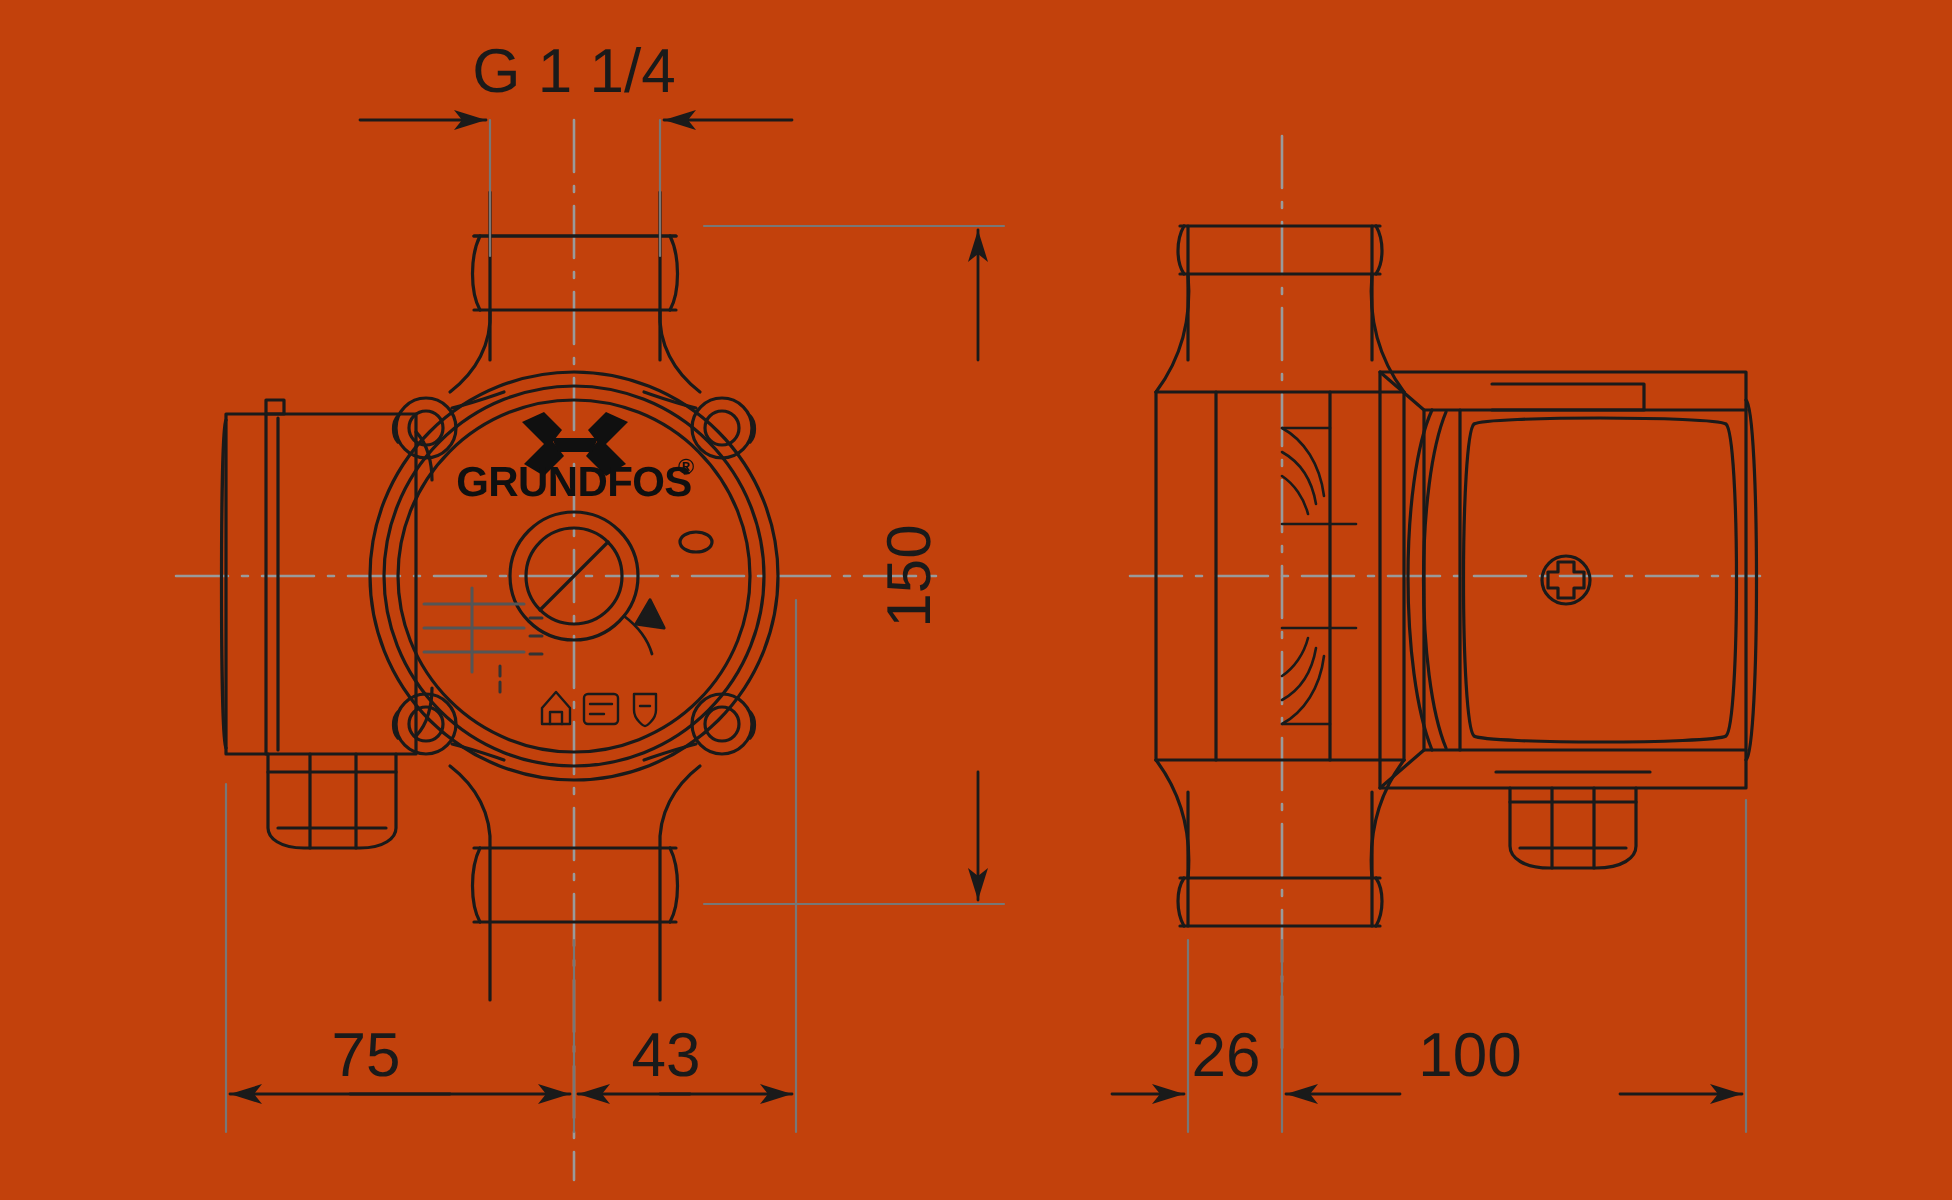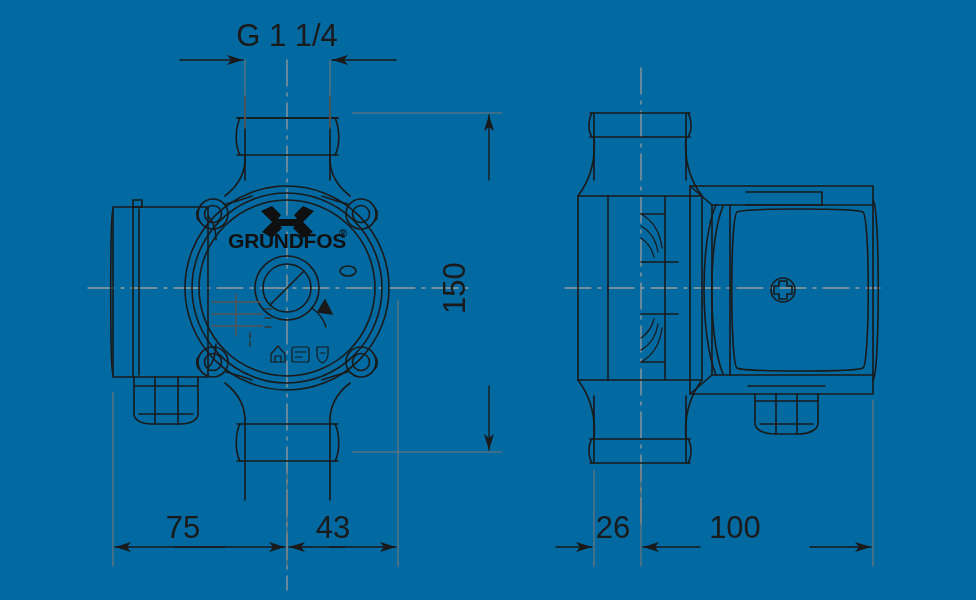--- a/index.html
+++ b/index.html
@@ -7,21 +7,21 @@
     padding: 0;
     background: #ffffff;
   }
   body {
     font-family: "Liberation Sans", sans-serif;
   }
   #stage {
     position: relative;
     width: 976px;
     height: 600px;
-    background: #0369a1;
+    background: #c2410c;
     overflow: hidden;
   }
   #stage svg {
     position: absolute;
     left: 0;
     top: 0;
   }
   .dim-text {
     font-family: "Liberation Sans", sans-serif;
     font-size: 31px;

